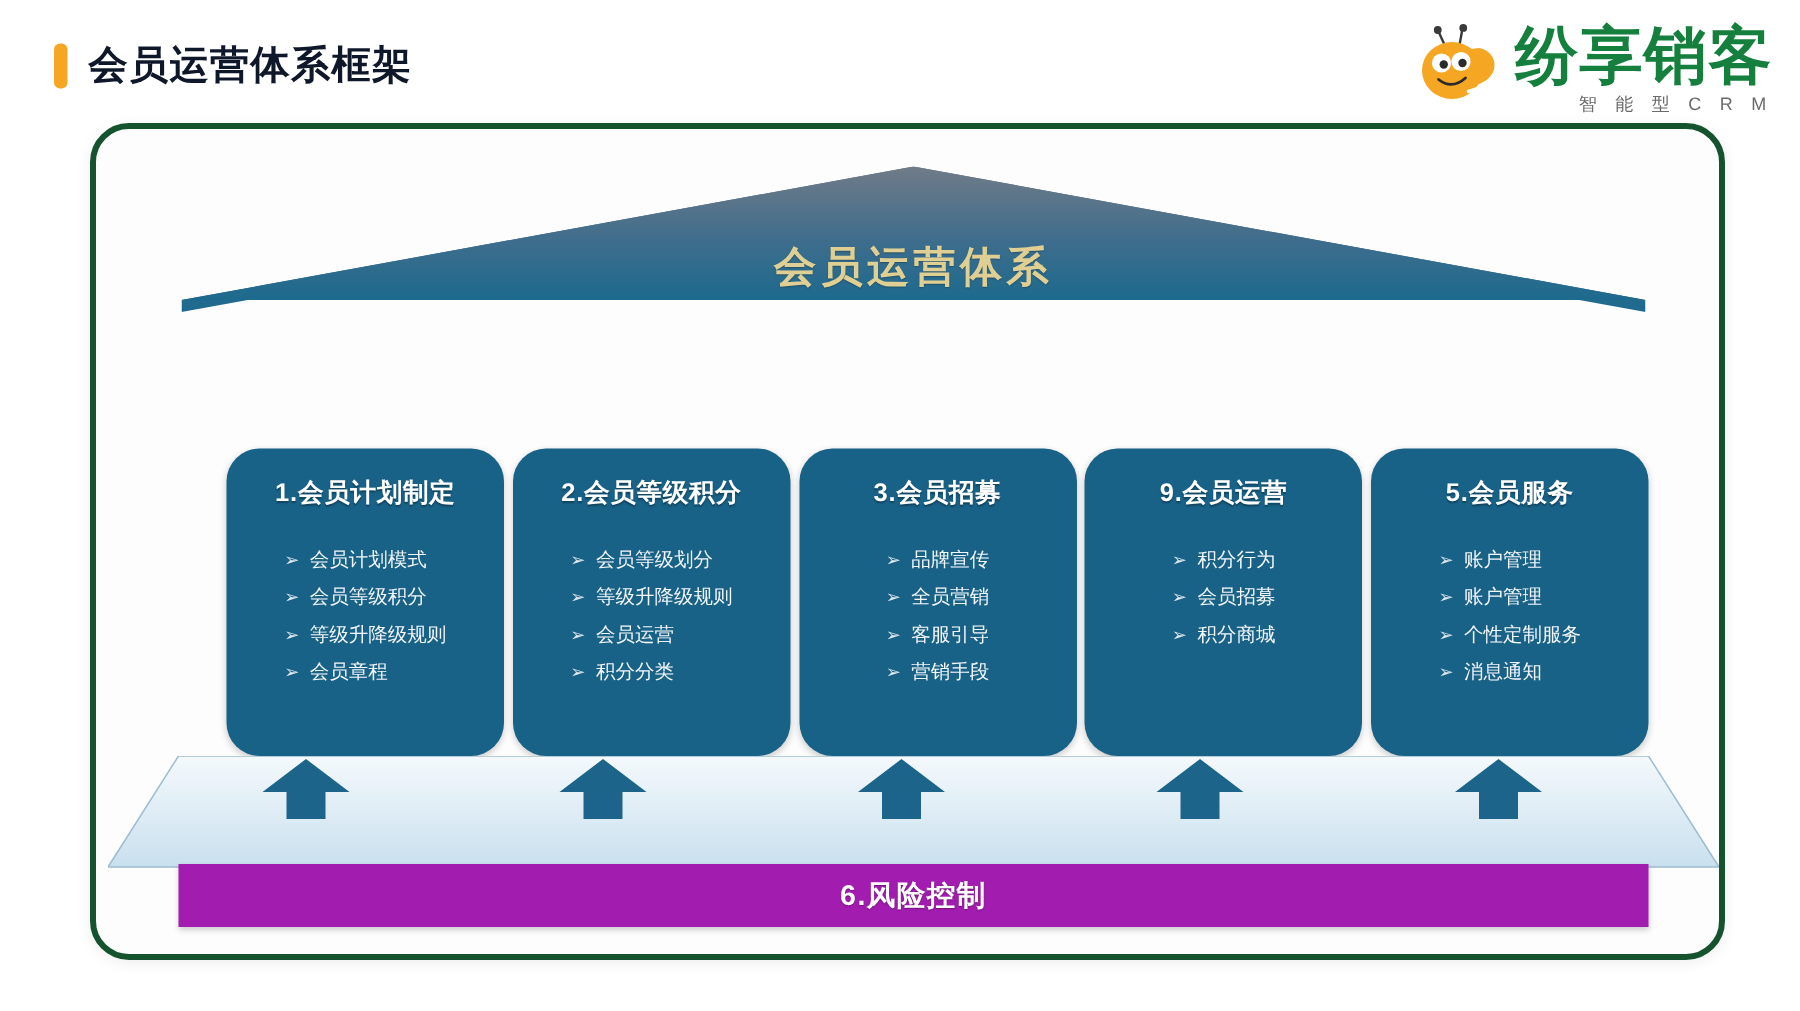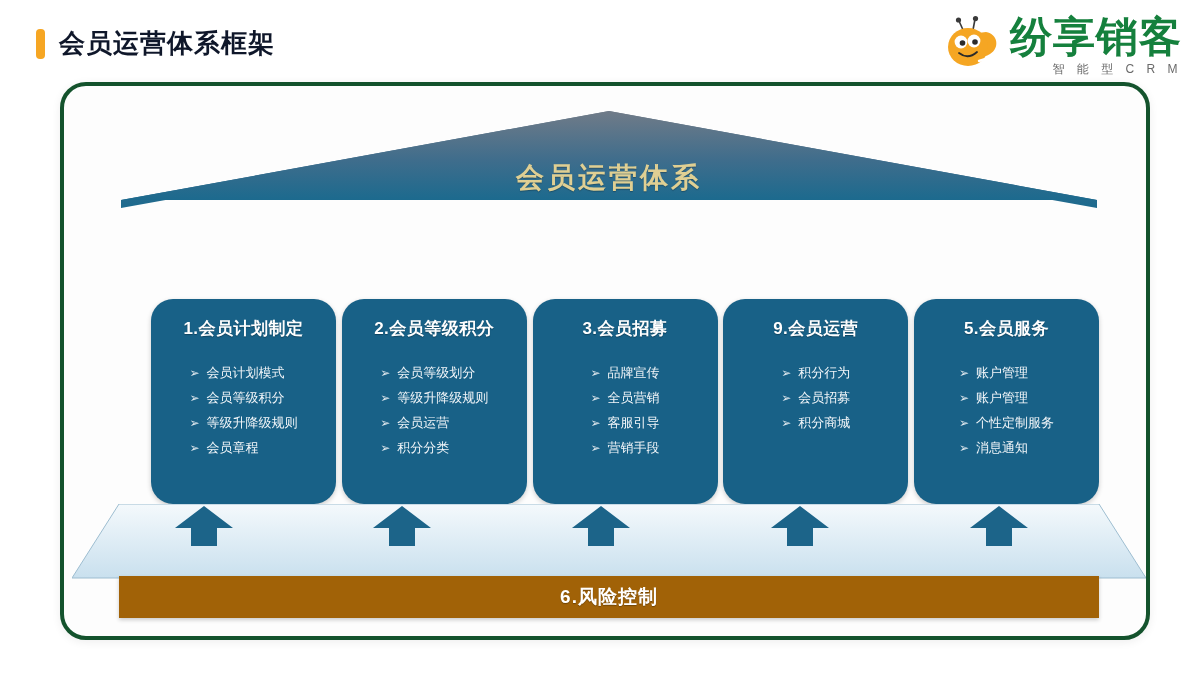--- a/index.html
+++ b/index.html
@@ -241,21 +241,21 @@
   }
 
   .arrow svg { display: block; }
 
   .base-bar {
     position: absolute;
     left: 55px;
     top: 490px;
     width: 980px;
     height: 42px;
-    background: #a16207;
+    background: #a21caf;
     display: flex;
     align-items: center;
     justify-content: center;
     box-shadow: 0 2px 4px rgba(0,0,0,0.2);
   }
 
   .base-label {
     font-size: 19px;
     font-weight: bold;
     color: #ffffff;

